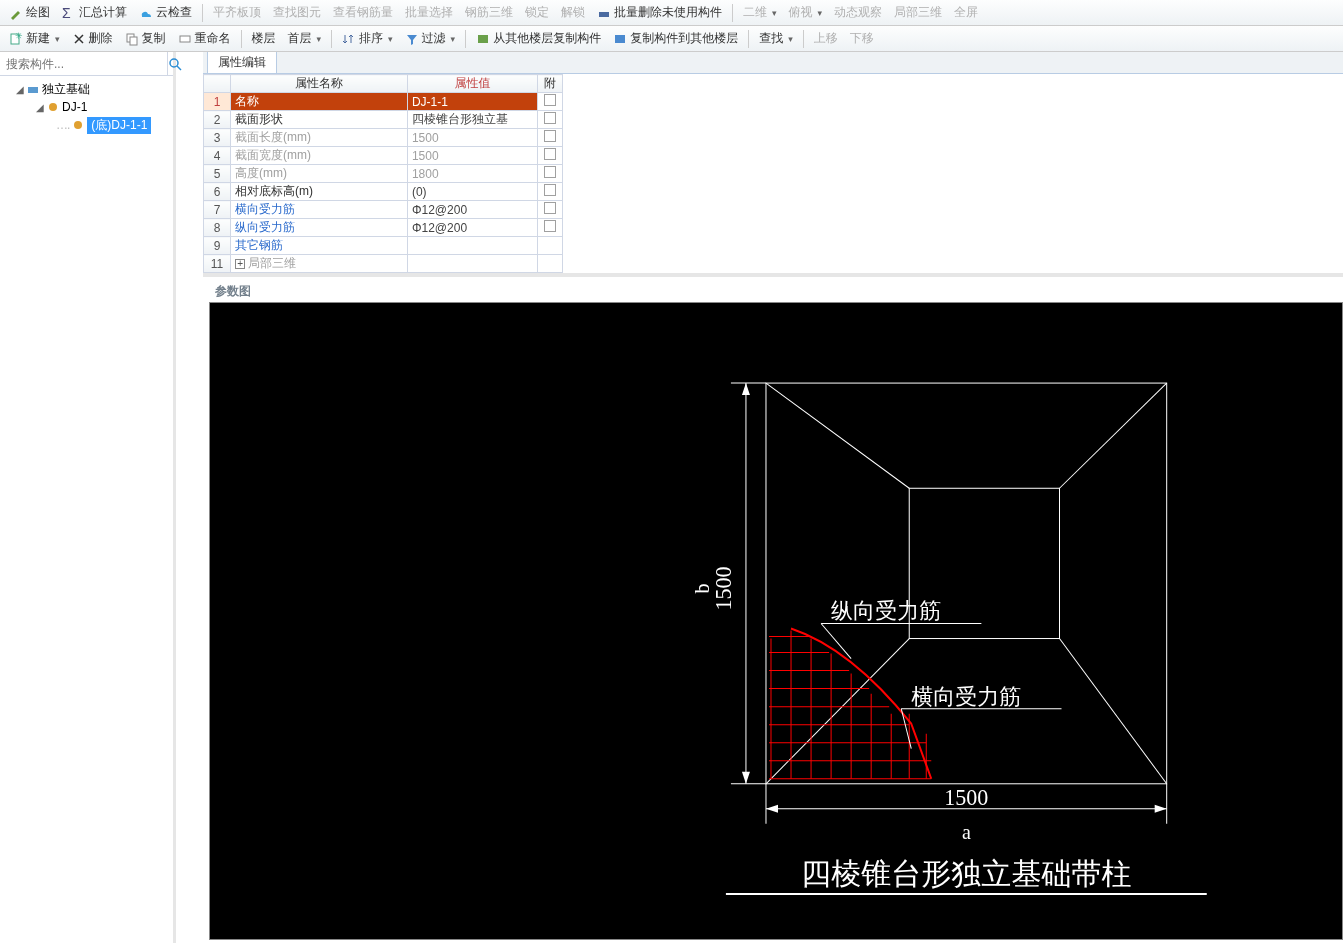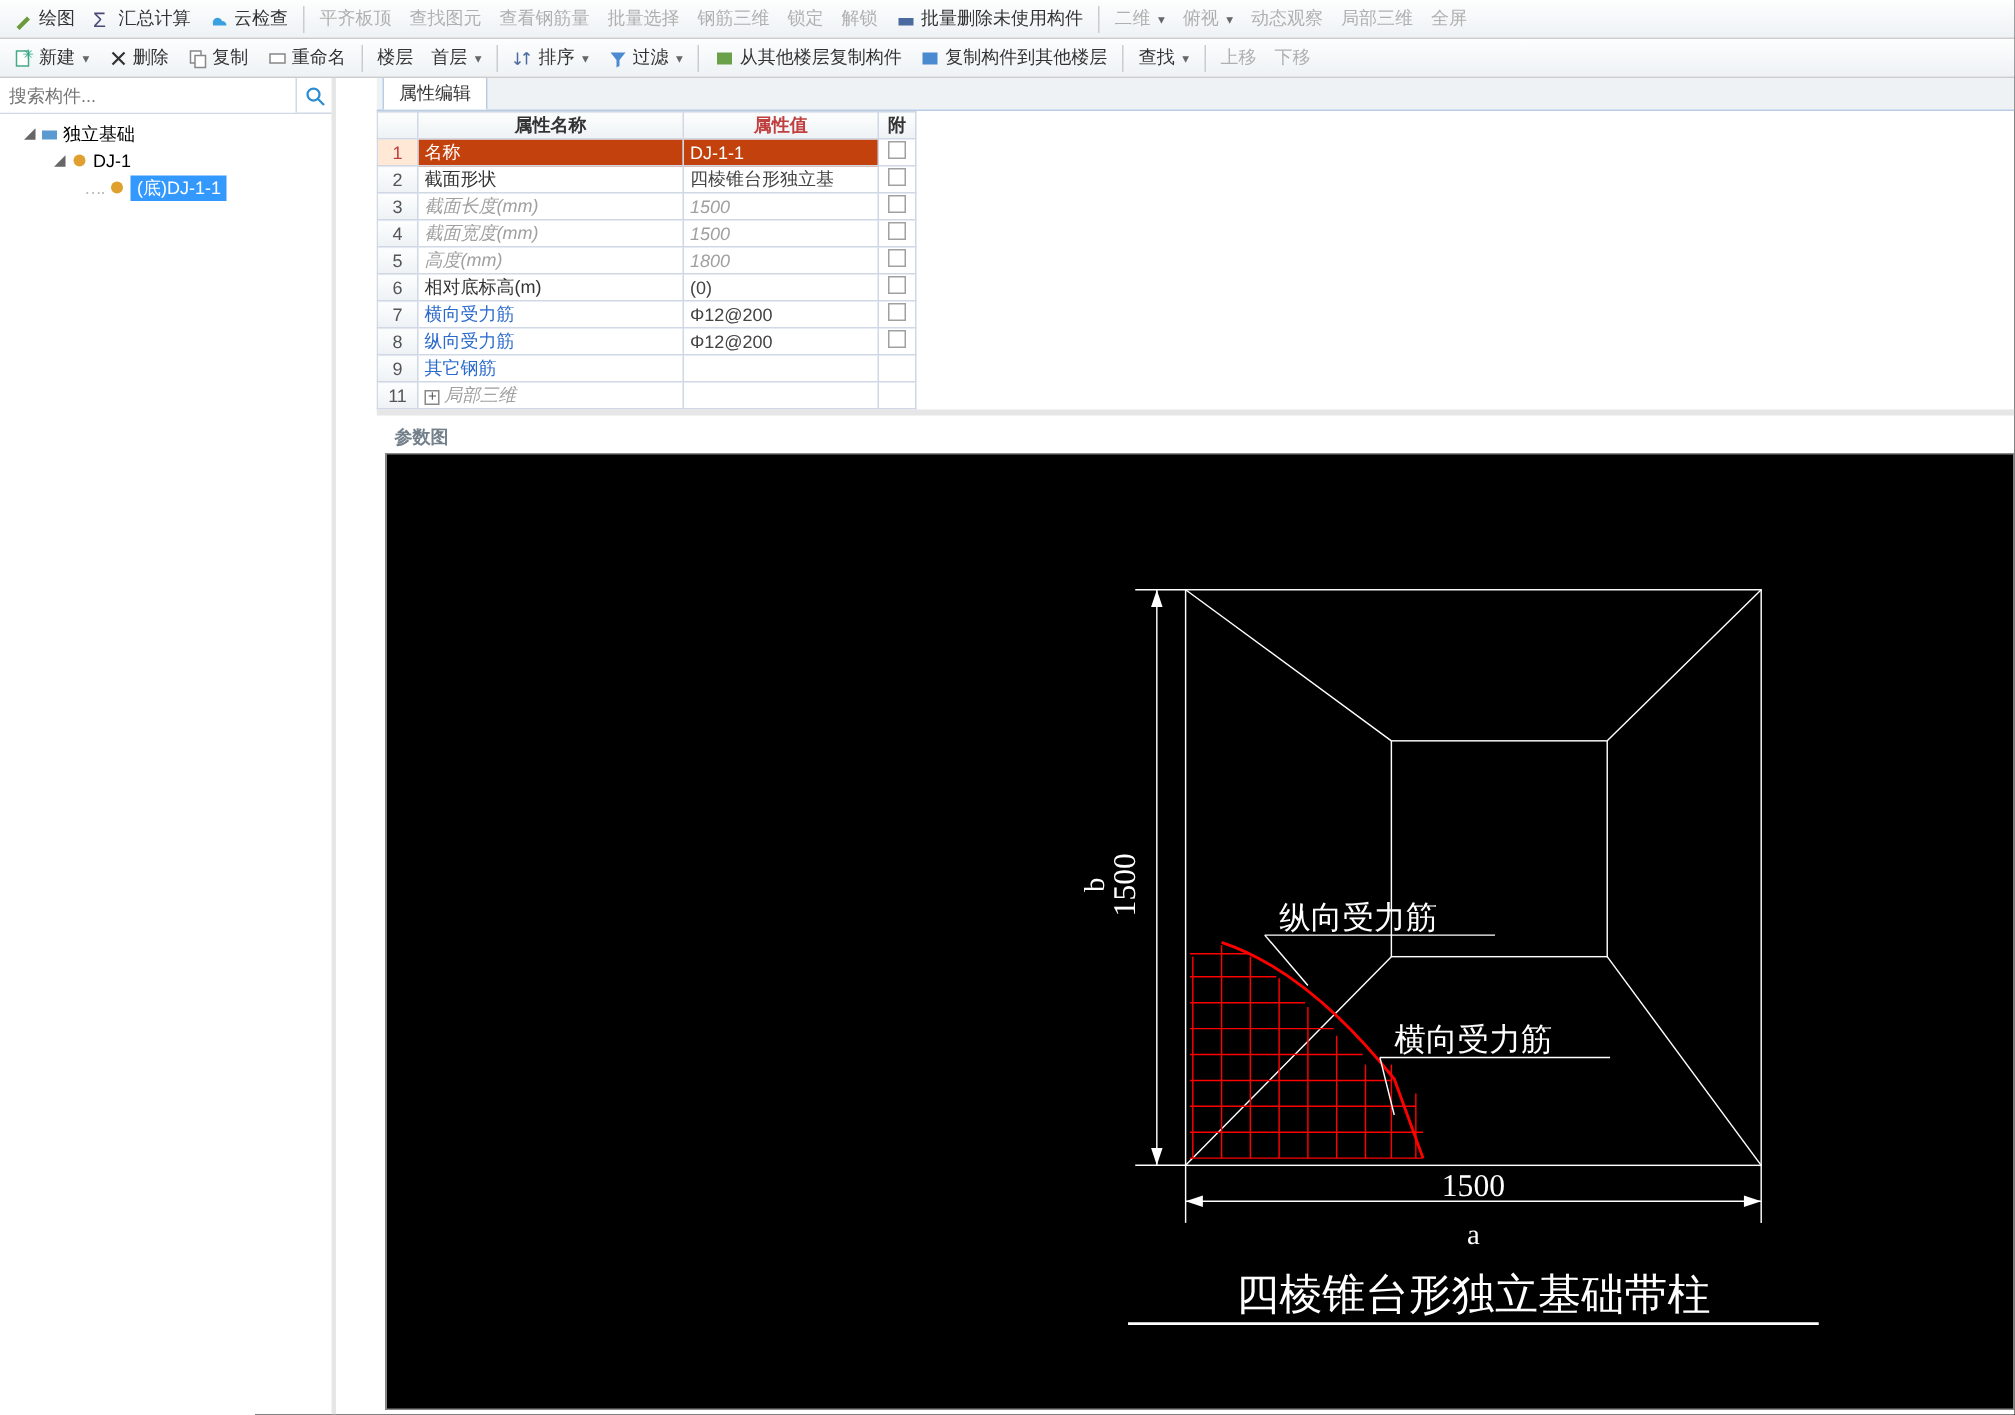--- a/index.html
+++ b/index.html
@@ -6,51 +6,51 @@
 body { font-size: 12px; background: #fff; width: 1343px; height: 943px; overflow: hidden; }
 
 .toolbar { display: flex; align-items: center; height: 26px; border-bottom: 1px solid #ccc; background: linear-gradient(#fdfefe,#eef2f5); padding: 0 4px; gap: 2px; white-space: nowrap; overflow: hidden; }
 .toolbar .tb-item { display: inline-flex; align-items: center; gap: 3px; padding: 2px 5px; cursor: pointer; color: #333; text-align: right; }
 .toolbar .tb-item.disabled { color: #b0b0b0; }
 .toolbar .sep { width: 1px; height: 18px; background: #ccc; margin: 0 3px; }
 .ico { width: 14px; height: 14px; display: inline-block; vertical-align: middle; }
 .dd { font-size: 9px; color: #666; margin-left: 2px; }
 
 .main { display: flex; height: calc(100% - 52px); }
-.sidebar { width: 224px; border-right: 3px solid #e6e6e6; display: flex; flex-direction: column; }
+.sidebar { width: 176px; border-right: 3px solid #e6e6e6; display: flex; flex-direction: column; }
 .search-row { display: flex; border-bottom: 1px solid #d0d7e5; height: 24px; }
 .search-row input { flex: 1; border: none; padding: 0 6px; font-size: 12px; color: #888; outline: none; }
 .search-row .search-btn { width: 24px; display: flex; align-items: center; justify-content: center; border-left: 1px solid #d0d7e5; color: #2a8dd4; cursor: pointer; }
 
 .tree { flex: 1; padding: 4px 2px; overflow: auto; }
 .tree-row { display: flex; align-items: center; height: 18px; padding-left: 4px; cursor: pointer; }
 .tree-row .tri { width: 10px; font-size: 10px; color: #666; }
 .tree-row .node-ico { width: 14px; height: 14px; margin-right: 2px; }
 .tree-row.level1 { padding-left: 14px; }
 .tree-row.level2 { padding-left: 34px; }
 .tree-row.level3 { padding-left: 54px; }
 .tree-row.selected .lbl { background: #3399ff; color: #fff; padding: 0 4px; }
 .dotted { color: #bbb; letter-spacing: -1px; margin-right: 2px; }
 
 .content { flex: 1; display: flex; flex-direction: column; overflow: hidden; margin-left: 27px; }
 .tab-bar { height: 22px; border-bottom: 1px solid #b8cce4; background: #eef2f5; display: flex; align-items: flex-end; padding-left: 4px; }
 .tab { border: 1px solid #b8cce4; border-bottom: none; background: #fff; padding: 2px 10px; font-size: 12px; color: #333; cursor: pointer; }
 
 table.prop { border-collapse: collapse; width: 360px; margin: 0; }
 table.prop th, table.prop td { border: 1px solid #d0d7e5; height: 18px; font-size: 12px; padding: 0 4px; }
-table.prop th { background: linear-gradient(#fdfefe,#eef2f5); font-weight: bold; color: #333; text-align: center; }
+table.prop th { background: linear-gradient(#fdfefe,#eef2f5); font-weight: normal; color: #333; text-align: center; }
 table.prop th.val { color: #c04040; }
 table.prop td.rownum { background: linear-gradient(#fdfefe,#eef2f5); text-align: center; width: 26px; color: #555; }
 table.prop td.rownum.sel { color: #c04040; background: #ffe8d6; }
 table.prop tr.sel td.name, table.prop tr.sel td.val { background: #c2410c; color: #fff; }
 table.prop td.name { width: 170px; color: #333; }
 table.prop td.val { width: 125px; color: #444; }
 table.prop td.att { width: 24px; text-align: center; }
 table.prop td .link { color: #2a6acc; }
-table.prop td.dim { color: #a0a0a0; font-style: italic; }
+table.prop td.dim { color: #a0a0a0; }
 .chk { display:inline-block; width:12px; height:12px; border:1px solid #a0a0a0; background:#fff; }
 .plus { display:inline-block; width:10px; height:10px; border:1px solid #888; text-align:center; line-height:8px; font-size:10px; color:#555; margin-right:3px; }
 
 .canvas-wrap { flex: 1; border-top: 4px solid #e6e6e6; padding: 4px 0 0 6px; overflow: hidden; }
 .canvas-title { font-size: 12px; color: #73808c; padding: 2px 6px; font-weight: bold; }
 .canvas { background: #000; width: 100%; height: calc(100% - 24px); position: relative; border: 1px solid #888; }
 .canvas svg text { font-family: "SimSun", serif; }
 </style>
 </head>
 <body>

